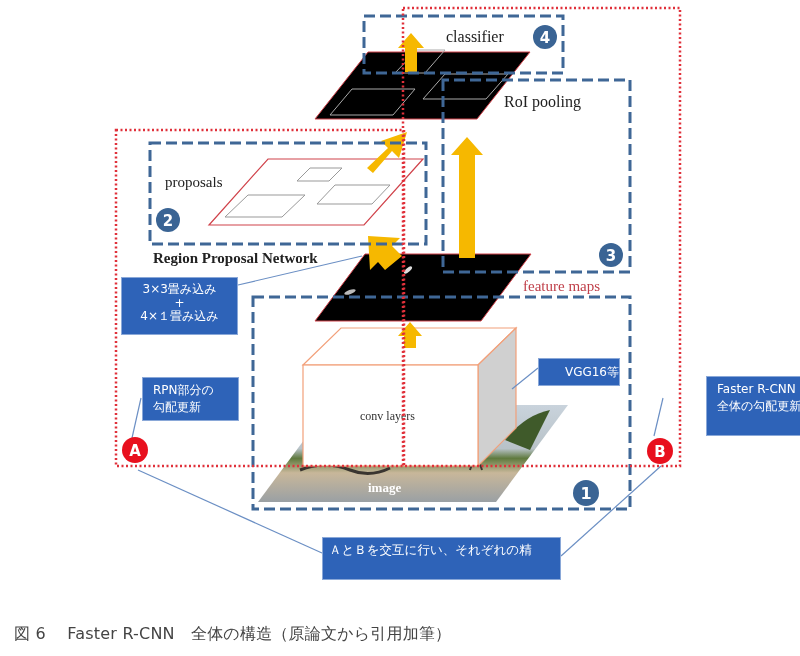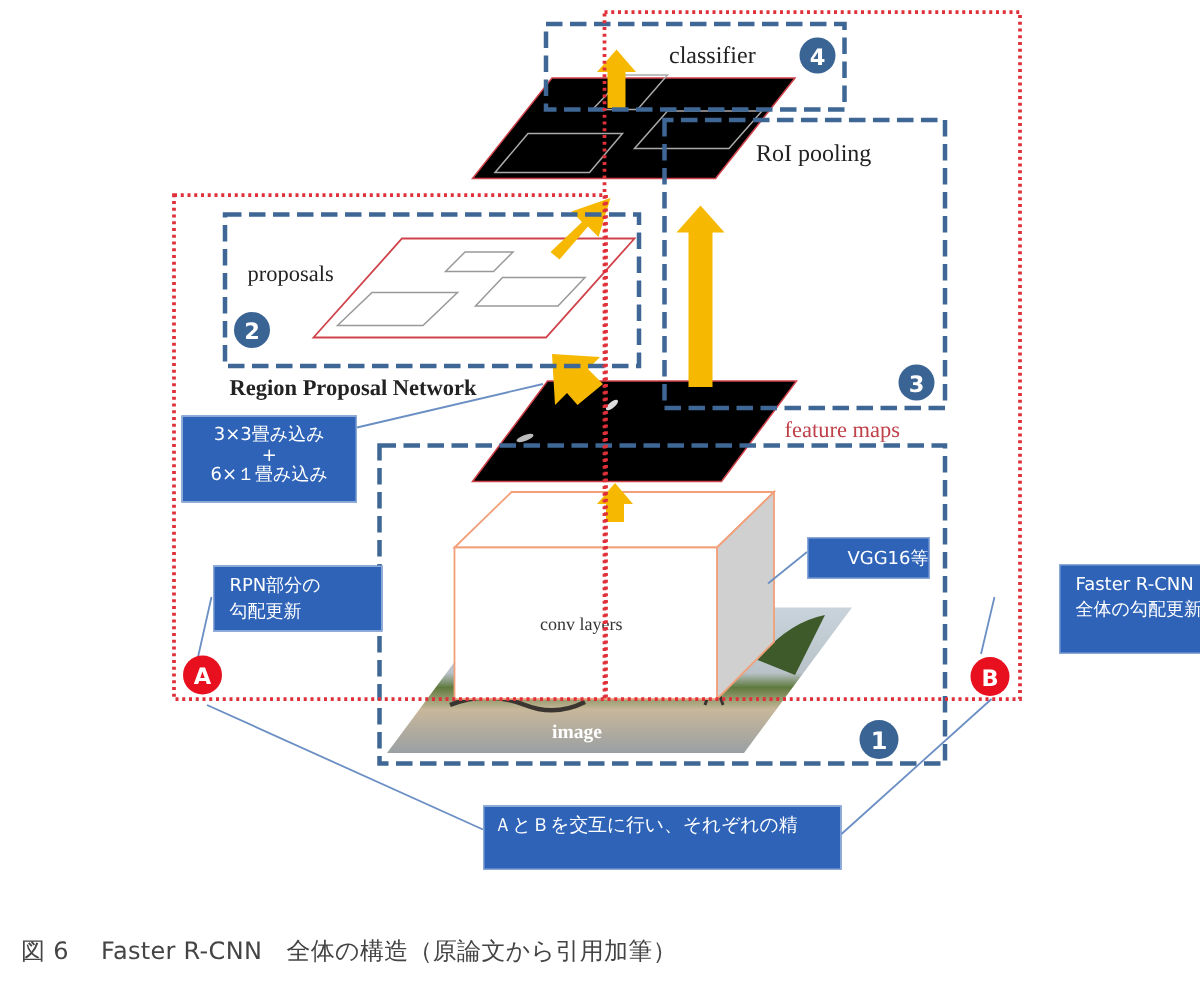--- a/index.html
+++ b/index.html
@@ -117,24 +117,24 @@
   </g>
   <g>
     <circle cx="660" cy="451" r="13" fill="#e8101e"></circle>
     <text x="660" y="457" text-anchor="middle" class="sans" font-size="15" font-weight="bold" fill="#fff">B</text>
   </g>
 </svg>
 
 <div class="bluebox" style="left:121px;top:277px;width:117px;height:58px;text-align:center;padding-top:3px;">
   <div>3×3畳み込み</div>
   <div style="line-height:10px;">+</div>
-  <div>6×１畳み込み</div>
+  <div>4×１畳み込み</div>
 </div>
 
-<div class="bluebox" style="left:142px;top:377px;width:113px;height:44px;padding:4px 0 0 10px;">
+<div class="bluebox" style="left:142px;top:377px;width:97px;height:44px;padding:4px 0 0 10px;">
   <div>RPN部分の</div>
   <div>勾配更新</div>
 </div>
 
 <div class="bluebox" style="left:538px;top:358px;width:82px;height:28px;text-align:right;padding-top:5px;">
   <div>VGG16等</div>
 </div>
 
 <div class="bluebox" style="left:666px;top:376px;width:118px;height:60px;padding:4px 0 0 10px;margin-left:40px;">
   <div>Faster R-CNN</div>

